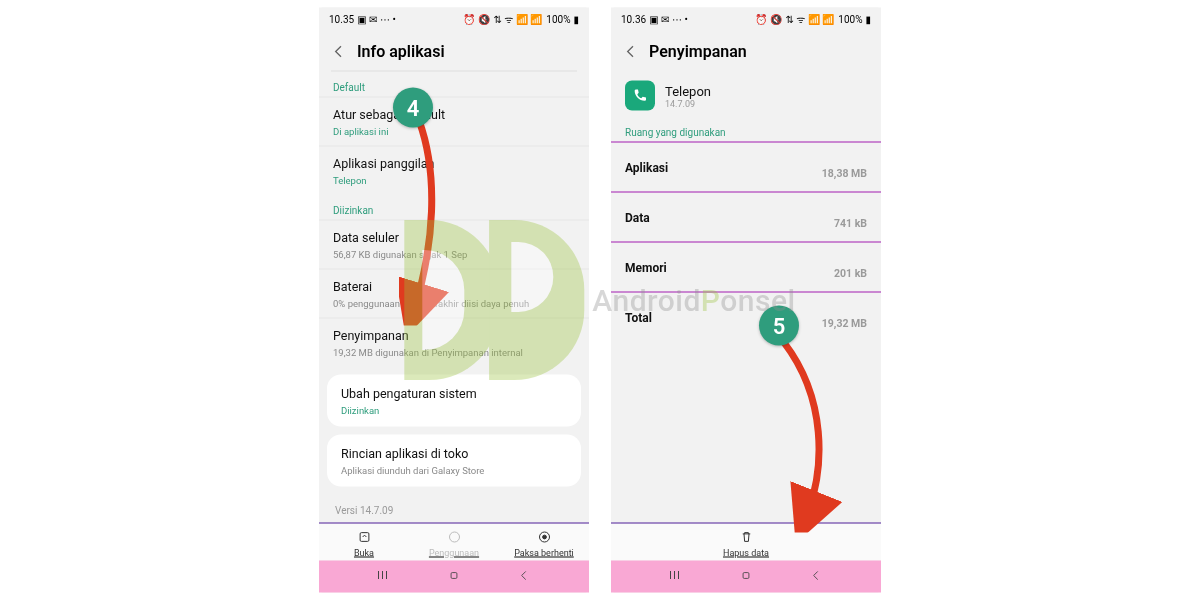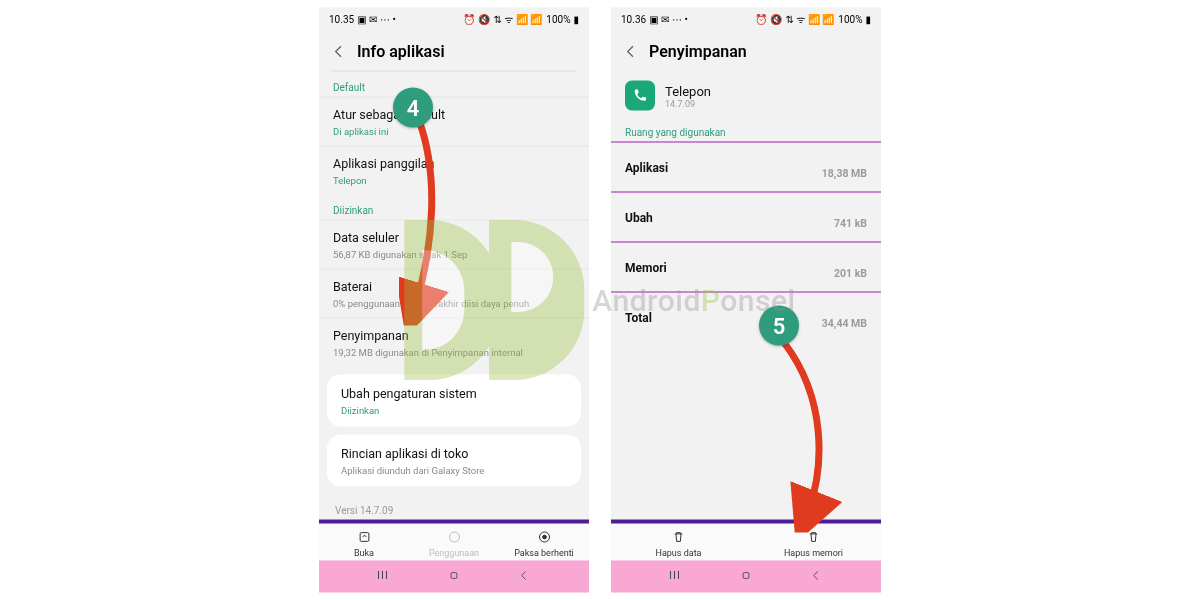--- a/index.html
+++ b/index.html
@@ -78,23 +78,24 @@
   .card .row:first-child { border-top: none; }
   .version {
     text-align: left;
     color: #9a9a9a;
     font-size: 10px;
     padding: 10px 16px 4px 16px;
   }
   
   .action-bar {
     display: flex;
-    border-top: 4px solid #4c1d95;
+    border-top: 1px solid #4c1d95;
     background: #fafafa;
     padding: 6px 0 3px 0;
+    text-decoration: underline;
   }
   .action-btn {
     flex: 1;
     display: flex;
     flex-direction: column;
     align-items: center;
     gap: 3px;
     font-size: 9px;
     color: #333;
   }
@@ -358,46 +359,40 @@
         <div class="ver">14.7.09</div>
       </div>
     </div>
 
     <div class="section-label">Ruang yang digunakan</div>
     <div class="kv">
         <span class="k">Aplikasi</span>
         <span class="v">18,38 MB</span>
       </div>
     <div class="kv">
-        <span class="k">Ubah</span>
+        <span class="k">Data</span>
         <span class="v">741 kB</span>
       </div>
     <div class="kv">
         <span class="k">Memori</span>
         <span class="v">201 kB</span>
       </div>
     <div class="kv">
         <span class="k">Total</span>
-        <span class="v">34,44 MB</span>
+        <span class="v">19,32 MB</span>
       </div>
 
     <div style="flex:1"></div>
 
     <div class="action-bar">
       <div class="action-btn">
         <svg viewBox="0 0 24 24" fill="none" stroke="#333" stroke-width="1.6">
             <path d="M6 7h12M9 7V5h6v2M8 7l1 12h6l1-12"></path>
           </svg>
         <span>Hapus data</span>
-      </div>
-      <div class="action-btn">
-        <svg viewBox="0 0 24 24" fill="none" stroke="#333" stroke-width="1.6">
-            <path d="M6 7h12M9 7V5h6v2M8 7l1 12h6l1-12"></path>
-          </svg>
-        <span>Hapus memori</span>
       </div>
     </div>
 
     <div class="nav-bar">
       <span class="navglyph" style="letter-spacing:1px;color:#444">III</span>
       <svg viewBox="0 0 24 24">
           <rect x="7" y="7" width="10" height="10" rx="2"></rect>
         </svg>
       <svg viewBox="0 0 24 24">
           <polyline points="15 5 8 12 15 19"></polyline>

